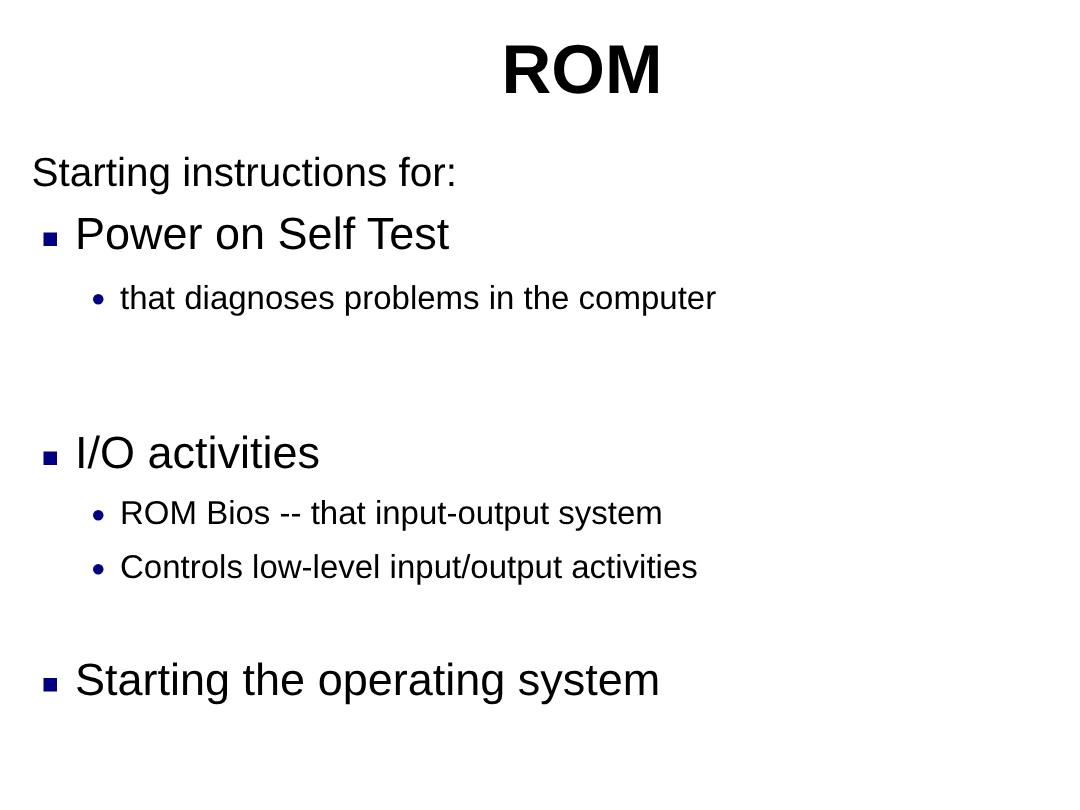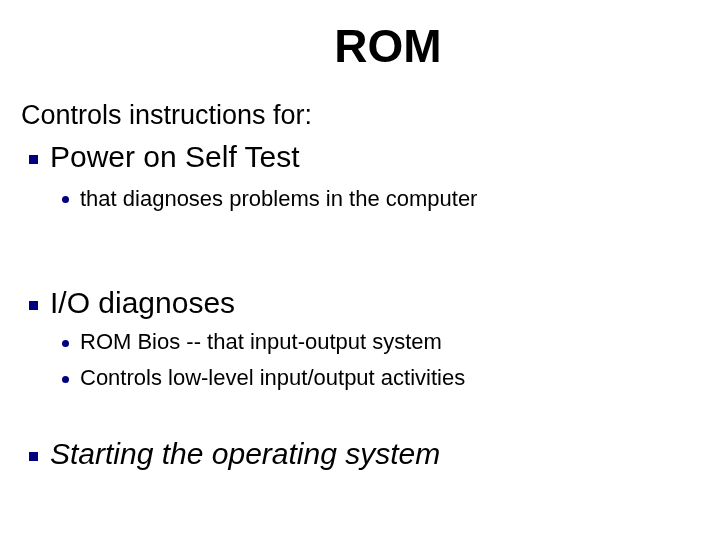--- a/index.html
+++ b/index.html
@@ -73,42 +73,42 @@
   #heading-post  { top: 140px; }
   #sq-post       { top: 155px; }
   #sub-post      { top: 184px; }
   #dot-post      { top: 196px; }
   #heading-io    { top: 286px; }
   #sq-io         { top: 301px; }
   #sub-io-1      { top: 327px; }
   #dot-io-1      { top: 340px; }
   #sub-io-2      { top: 363px; }
   #dot-io-2      { top: 376px; }
-  #heading-start { top: 437px; font-style: italic; }
+  #heading-start { top: 437px; }
   #sq-start      { top: 452px; }
 </style>
 </head>
 <body>
 
 <div class="slide">
 
   <div class="title">ROM</div>
 
-  <div class="intro">Controls instructions for:</div>
+  <div class="intro">Starting instructions for:</div>
 
   <span class="sq-bullet" id="sq-post"></span>
   <div class="heading" id="heading-post">Power on Self Test</div>
 
   <span class="dot-bullet" id="dot-post"></span>
   <div class="subitem" id="sub-post">
     <div class="subline">that diagnoses problems in the computer</div>
   </div>
 
   <span class="sq-bullet" id="sq-io"></span>
-  <div class="heading" id="heading-io">I/O diagnoses</div>
+  <div class="heading" id="heading-io">I/O activities</div>
 
   <span class="dot-bullet" id="dot-io-1"></span>
   <div class="subitem" id="sub-io-1">
     <div class="subline">ROM Bios -- that input-output system</div>
   </div>
 
   <span class="dot-bullet" id="dot-io-2"></span>
   <div class="subitem" id="sub-io-2">
     <div class="subline">Controls low-level input/output activities</div>
   </div>

